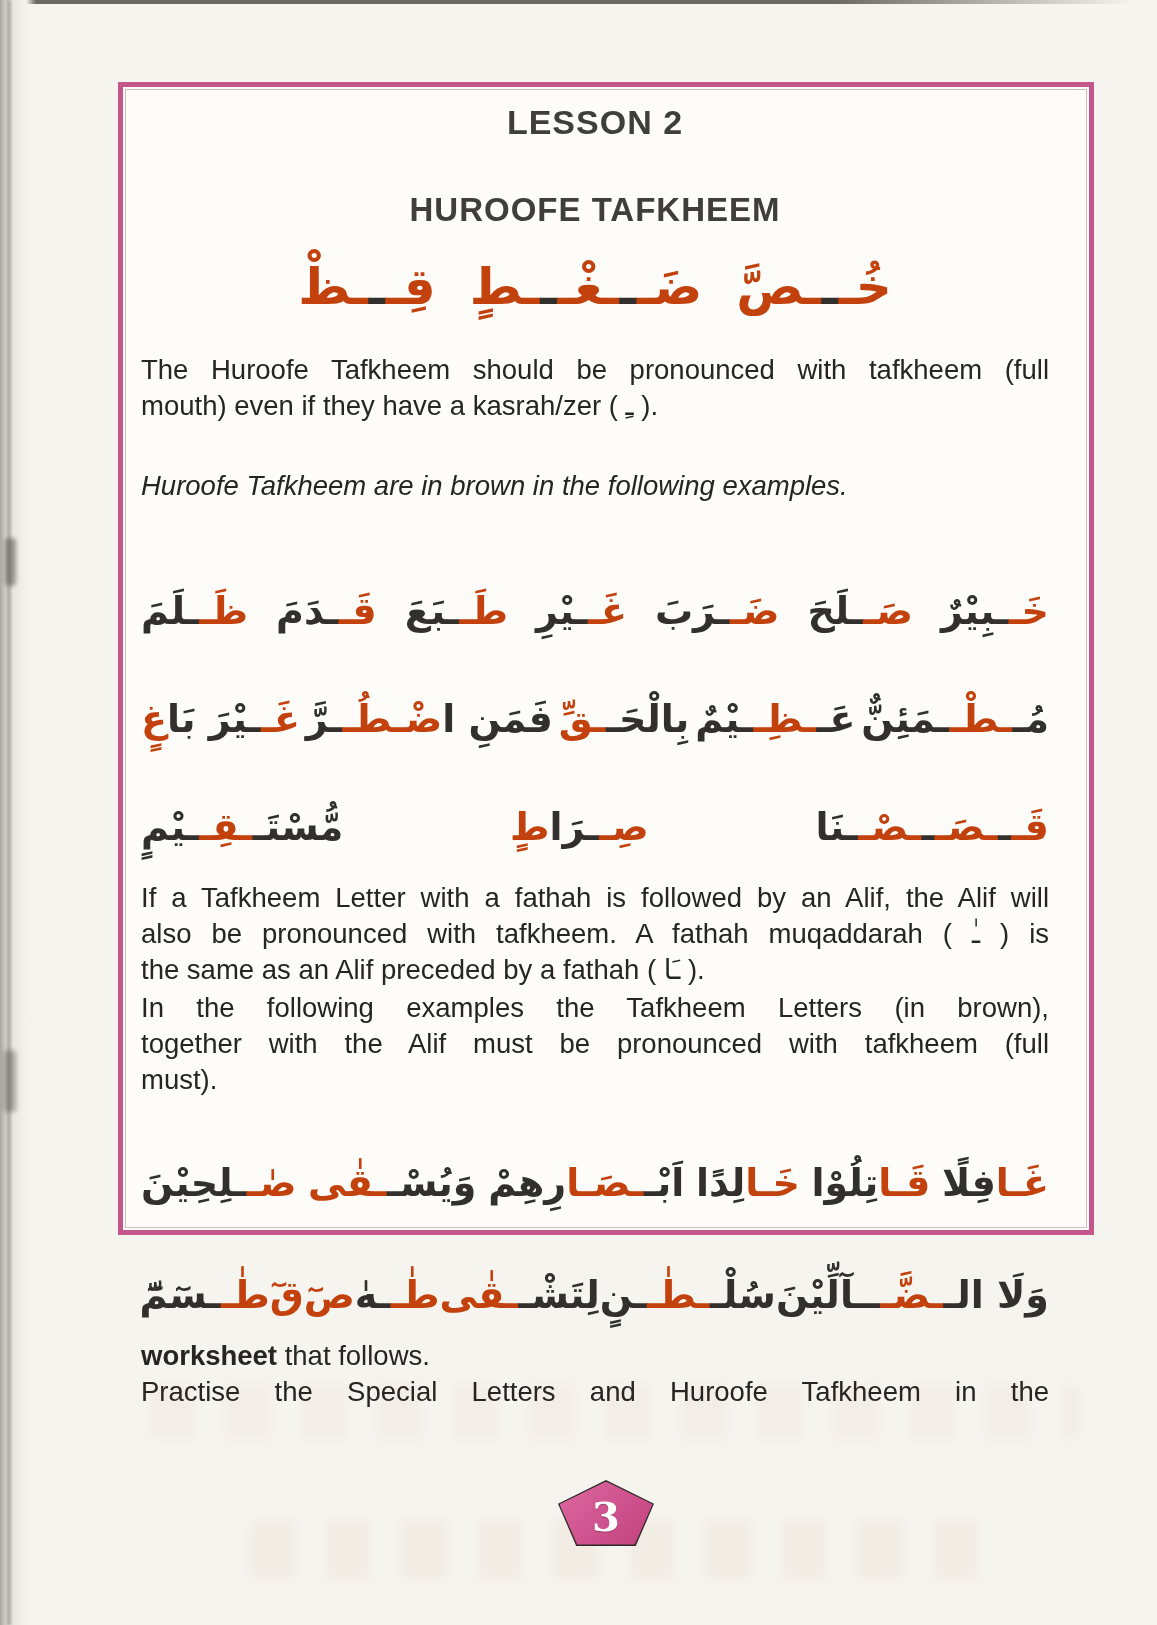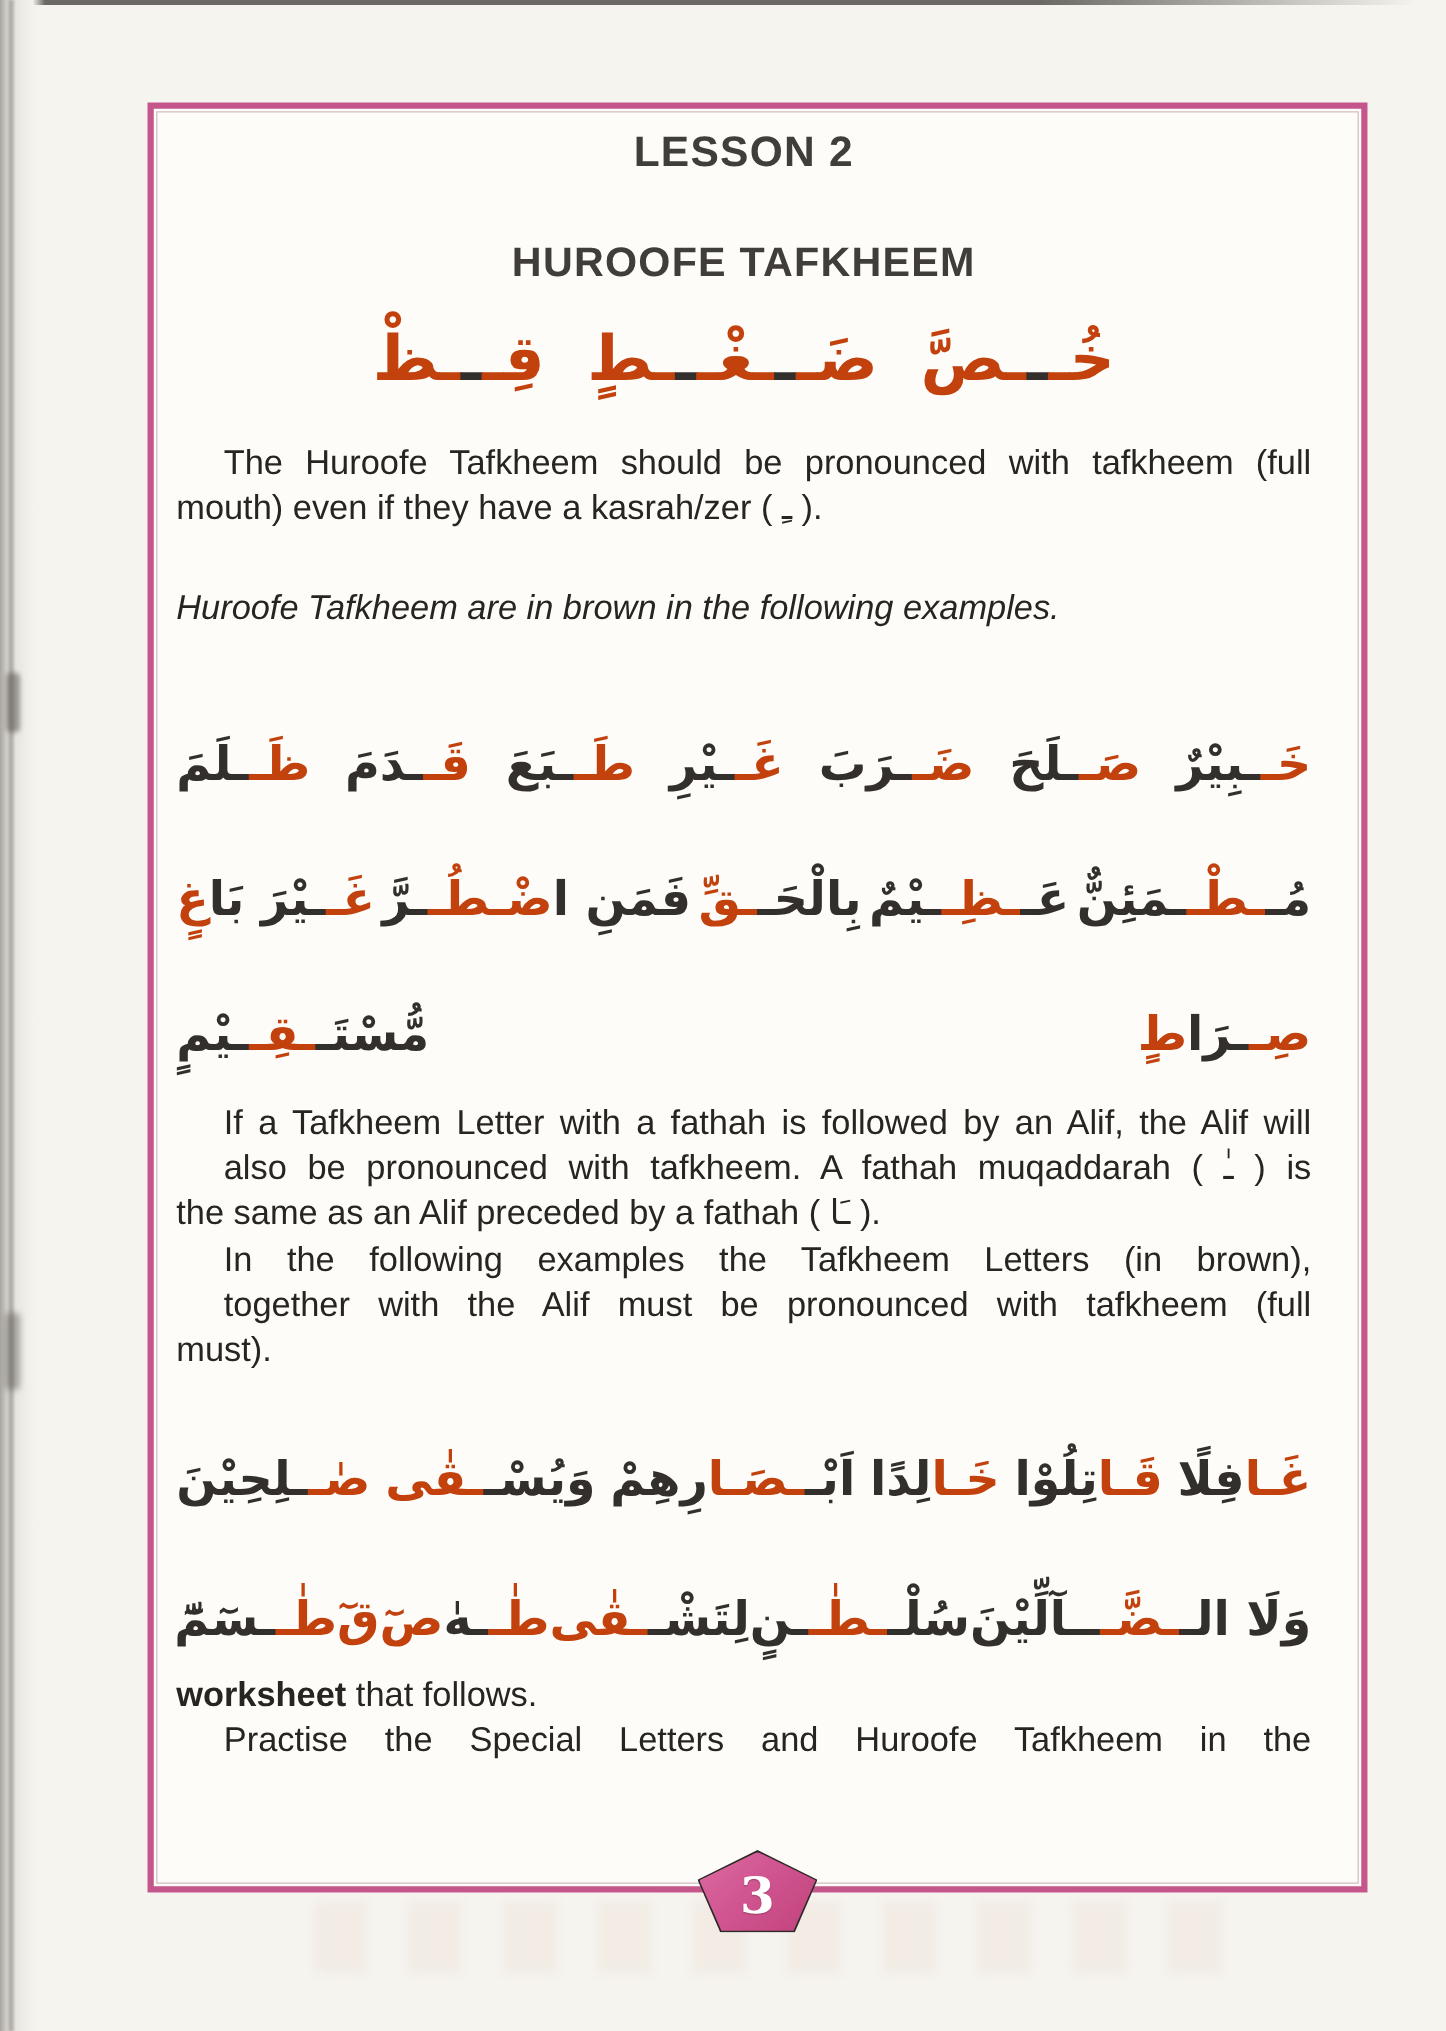--- a/index.html
+++ b/index.html
@@ -17,21 +17,21 @@
   .scan-smudge-2{position:absolute;left:4px;top:1050px;width:12px;height:62px;background:#57544f;opacity:.45;filter:blur(2.5px);border-radius:4px;}
   .scan-top-line{position:absolute;left:0;top:0;width:100%;height:4px;
     background:linear-gradient(90deg,#54504b 0,#54504b 72%,rgba(84,80,75,0) 98%);opacity:.85;}
   
   .ghost{position:absolute;filter:blur(4px);opacity:.55;pointer-events:none;
     background:repeating-linear-gradient(90deg,rgba(198,155,128,.20) 0 44px,rgba(198,155,128,0) 44px 76px);
     border-radius:10px;}
   .ghost.gray{background:repeating-linear-gradient(90deg,rgba(150,148,145,.18) 0 52px,rgba(150,148,145,0) 52px 86px);}
   .ghost-circle{position:absolute;border-radius:50%;pointer-events:none;filter:blur(1.5px);}
   
-  .page-frame{position:absolute;left:118px;top:82px;width:976px;height:1432px;
+  .page-frame{position:absolute;left:118px;top:82px;width:976px;height:1153px;
     box-sizing:border-box;border:5px solid #c4568b;background:#fdfcf9;}
   .page-frame::after{content:"";position:absolute;inset:2px;border:1px solid rgba(125,70,95,.35);pointer-events:none;}
   .content{position:absolute;left:18px;top:0;width:908px;height:100%;}
   
   .h-title{position:absolute;width:100%;text-align:center;margin:0;
     font-weight:bold;color:#403d3a;letter-spacing:1px;}
   .h-lesson{top:16px;font-size:34px;}
   .h-subject{top:104px;font-size:33px;}
   
   .arabic{font-family:"DejaVu Sans",sans-serif;font-weight:bold;direction:rtl;}
@@ -43,21 +43,21 @@
   .ab2{top:1040px;}
   .aline{display:flex;justify-content:space-between;align-items:center;
     height:108px;font-size:38px;line-height:1;}
   .ab2 .aline{height:112px;}
   .aword{white-space:nowrap;}
   .seg-t{color:#c2410c;}
   .seg-b{color:#332f2c;}
   
   .para{position:absolute;width:100%;font-size:27.5px;line-height:36px;color:#272421;}
   .pline{display:block;}
-  .j{text-align:justify;text-align-last:justify;margin-left:38px;}
+  .j{text-align:justify;text-align-last:justify;}
   .p1{top:265px;} .p2{top:381px;font-style:italic;} .p3{top:793px;} .p4{top:903px;} .p5{top:1251px;}
   .p5 strong{font-weight:bold;}
   
   .pent-wrap{position:absolute;left:50%;top:1393px;transform:translateX(-50%);
     width:96px;height:66px;z-index:5;}
   .pent-outer{position:absolute;inset:0;background:#2e2a28;
     clip-path:polygon(50% 0%,100% 36%,81% 100%,19% 100%,0% 36%);}
   .pent-inner{position:absolute;inset:1.5px;
     background:linear-gradient(135deg,#dd6ba2 0%,#d05590 45%,#c2437e 100%);
     clip-path:polygon(50% 0%,100% 36%,81% 100%,19% 100%,0% 36%);
@@ -118,20 +118,21 @@
           <span class="aword"><span class="seg-t">ظَـ</span><span class="seg-b">ـلَمَ</span></span>
         </div>
       <div class="aline">
           <span class="aword"><span class="seg-b">مُـ</span><span class="seg-t">ـطْـ</span><span class="seg-b">ـمَئِنٌّ</span></span>
           <span class="aword"><span class="seg-b">عَـ</span><span class="seg-t">ـظِـ</span><span class="seg-b">ـيْمٌ</span></span>
           <span class="aword"><span class="seg-b">بِالْحَـ</span><span class="seg-t">ـقِّ</span></span>
           <span class="aword"><span class="seg-b">فَمَنِ ا</span><span class="seg-t">ضْـطُـ</span><span class="seg-b">ـرَّ</span></span>
           <span class="aword"><span class="seg-t">غَـ</span><span class="seg-b">ـيْرَ بَا</span><span class="seg-t">غٍ</span></span>
         </div>
       <div class="aline">
+          <span class="aword"><span class="seg-t">قَـ</span><span class="seg-b">ـ</span><span class="seg-t">ـصَـ</span><span class="seg-b">ـ</span><span class="seg-t">ـصْـ</span><span class="seg-b">ـنَا</span></span>
           <span class="aword"><span class="seg-t">صِـ</span><span class="seg-b">ـرَا</span><span class="seg-t">طٍ</span></span>
           <span class="aword"><span class="seg-b">مُّسْتَـ</span><span class="seg-t">ـقِـ</span><span class="seg-b">ـيْمٍ</span></span>
         </div>
     </div>
 
     <div class="para p3">
       <span class="pline j">If a Tafkheem Letter with a fathah is followed by an Alif, the Alif will</span>
       <span class="pline j">also be pronounced with tafkheem. A fathah muqaddarah ( ـٰ ) is</span>
       <span class="pline">the same as an Alif preceded by a fathah ( ـَا ).</span>
     </div>

